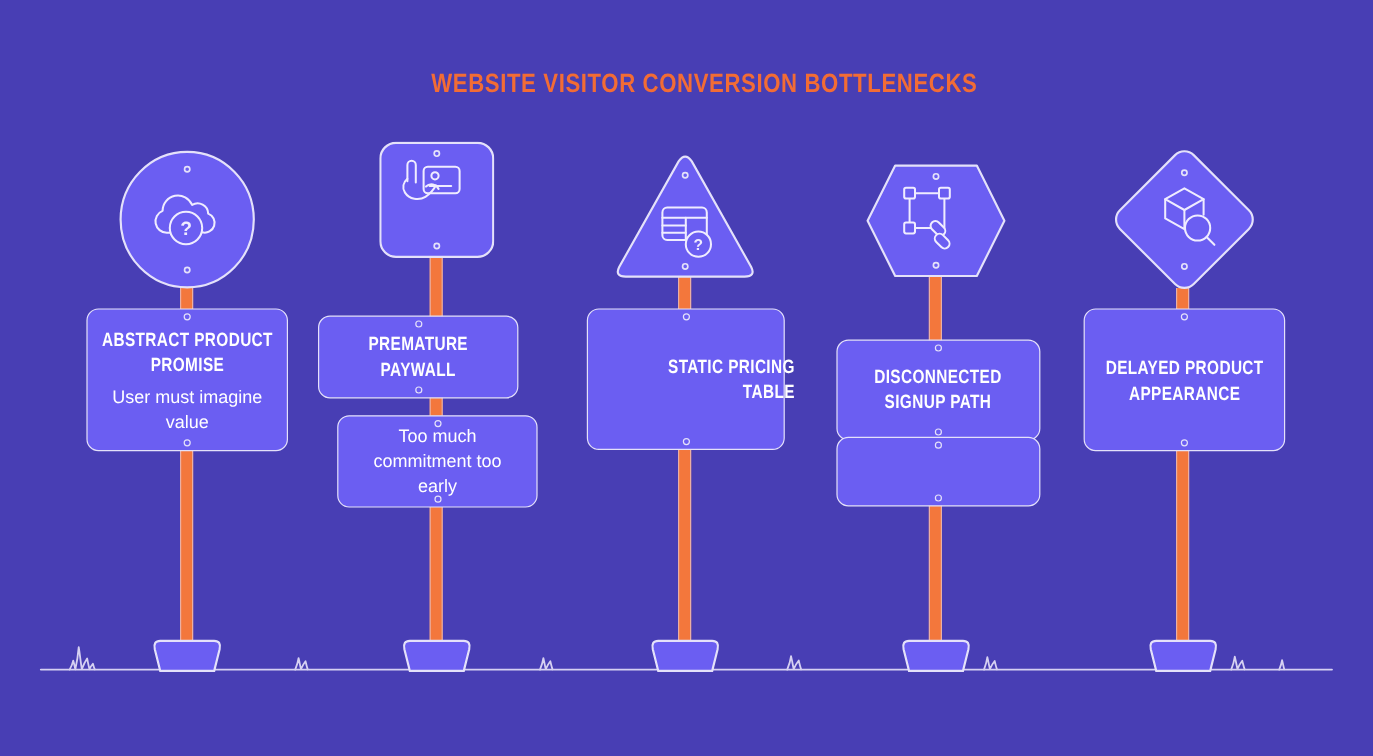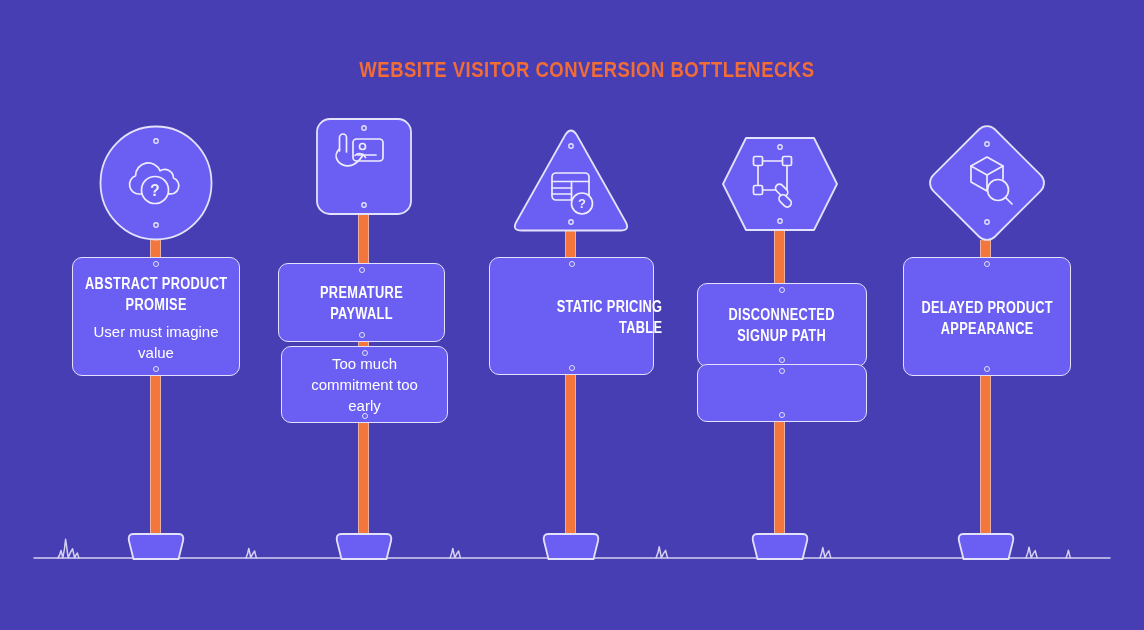--- a/index.html
+++ b/index.html
@@ -134,21 +134,21 @@
         <path class="ln" d="M30.5 34 V19.5 a3.5 3.5 0 0 0 -7 0 V33"></path>
         <path class="ln" d="M23.5 31 c-3.5 3 -4.5 7.5 -2 11.5 c3.5 5.5 11.5 7 17 3.5 c3.8 -2.4 6.8 -5.8 8.8 -9.6"></path>
         <path class="ln" d="M49.5 39.5 a6.5 6.5 0 0 0 -10.5 -2"></path>
       </g>
     </svg>
 
     <svg class="base-svg" style="left:332px;top:531px;" width="64" height="30" viewBox="0 0 64 30">
       <path class="shape" d="M9.5 28 L5 10 Q3.5 3 9.5 3 H54.5 Q60.5 3 59 10 L54.5 28 Z"></path>
     </svg>
 
-    <div class="board" style="left:278px;top:263px;width:167px;height:79px;">
+    <div class="board" style="left:265px;top:263px;width:167px;height:69px;">
       <div class="screw top"></div>
       <div class="board-title">PREMATURE
 PAYWALL</div>
       <div class="screw bottom"></div>
     </div>
     <div class="board" style="left:281px;top:346px;width:167px;height:77px;">
       <div class="screw top"></div>
       <div class="board-sub" style="margin-top:0;">Too much
 commitment too
 early</div>

